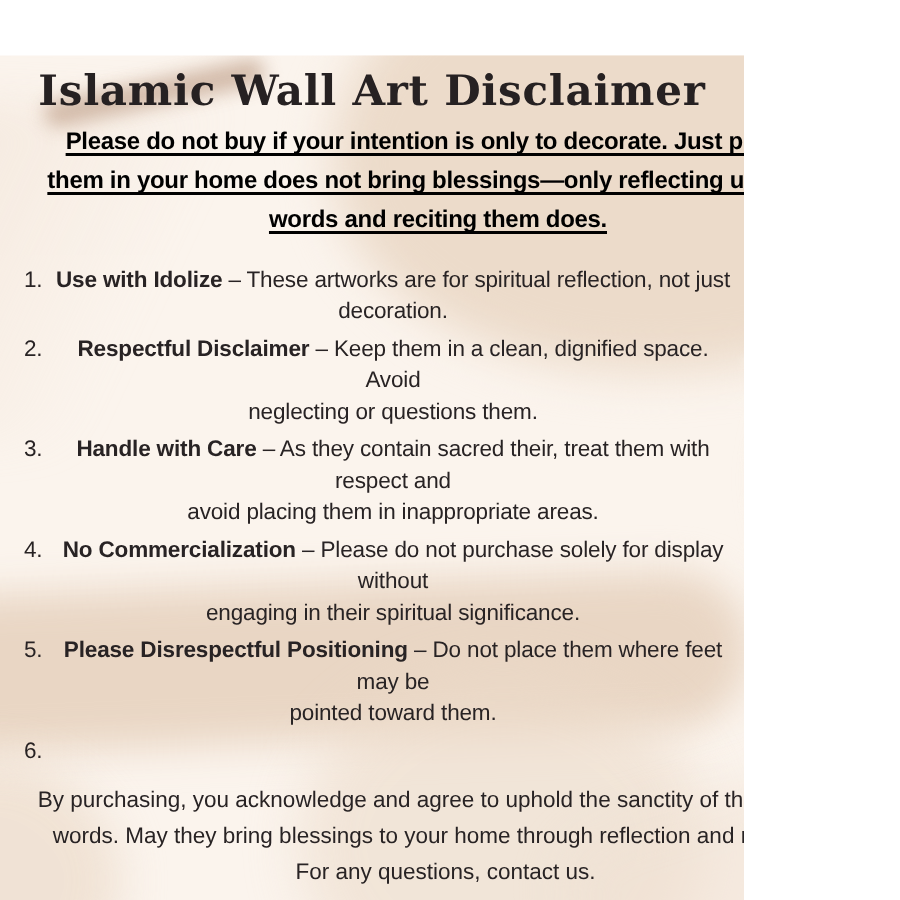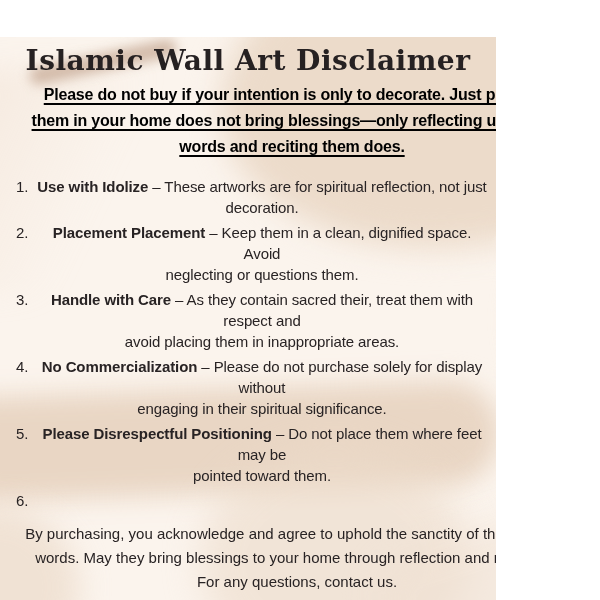--- a/index.html
+++ b/index.html
@@ -118,21 +118,21 @@
 words and reciting them does.</p>
 
     <ol class="glist">
       <li class="g-item">
         <span class="g-num">1.</span>
         <span class="g-text"><b class="g-title">Use with Idolize</b><span> – These artworks are for spiritual reflection, not just
 decoration.</span></span>
       </li>
       <li class="g-item">
         <span class="g-num">2.</span>
-        <span class="g-text"><b class="g-title">Placement Placement</b><span> – Keep them in a clean, dignified space. Avoid
+        <span class="g-text"><b class="g-title">Respectful Disclaimer</b><span> – Keep them in a clean, dignified space. Avoid
 neglecting or questions them.</span></span>
       </li>
       <li class="g-item">
         <span class="g-num">3.</span>
         <span class="g-text"><b class="g-title">Handle with Care</b><span> – As they contain sacred their, treat them with respect and
 avoid placing them in inappropriate areas.</span></span>
       </li>
       <li class="g-item">
         <span class="g-num">4.</span>
         <span class="g-text"><b class="g-title">No Commercialization</b><span> – Please do not purchase solely for display without

